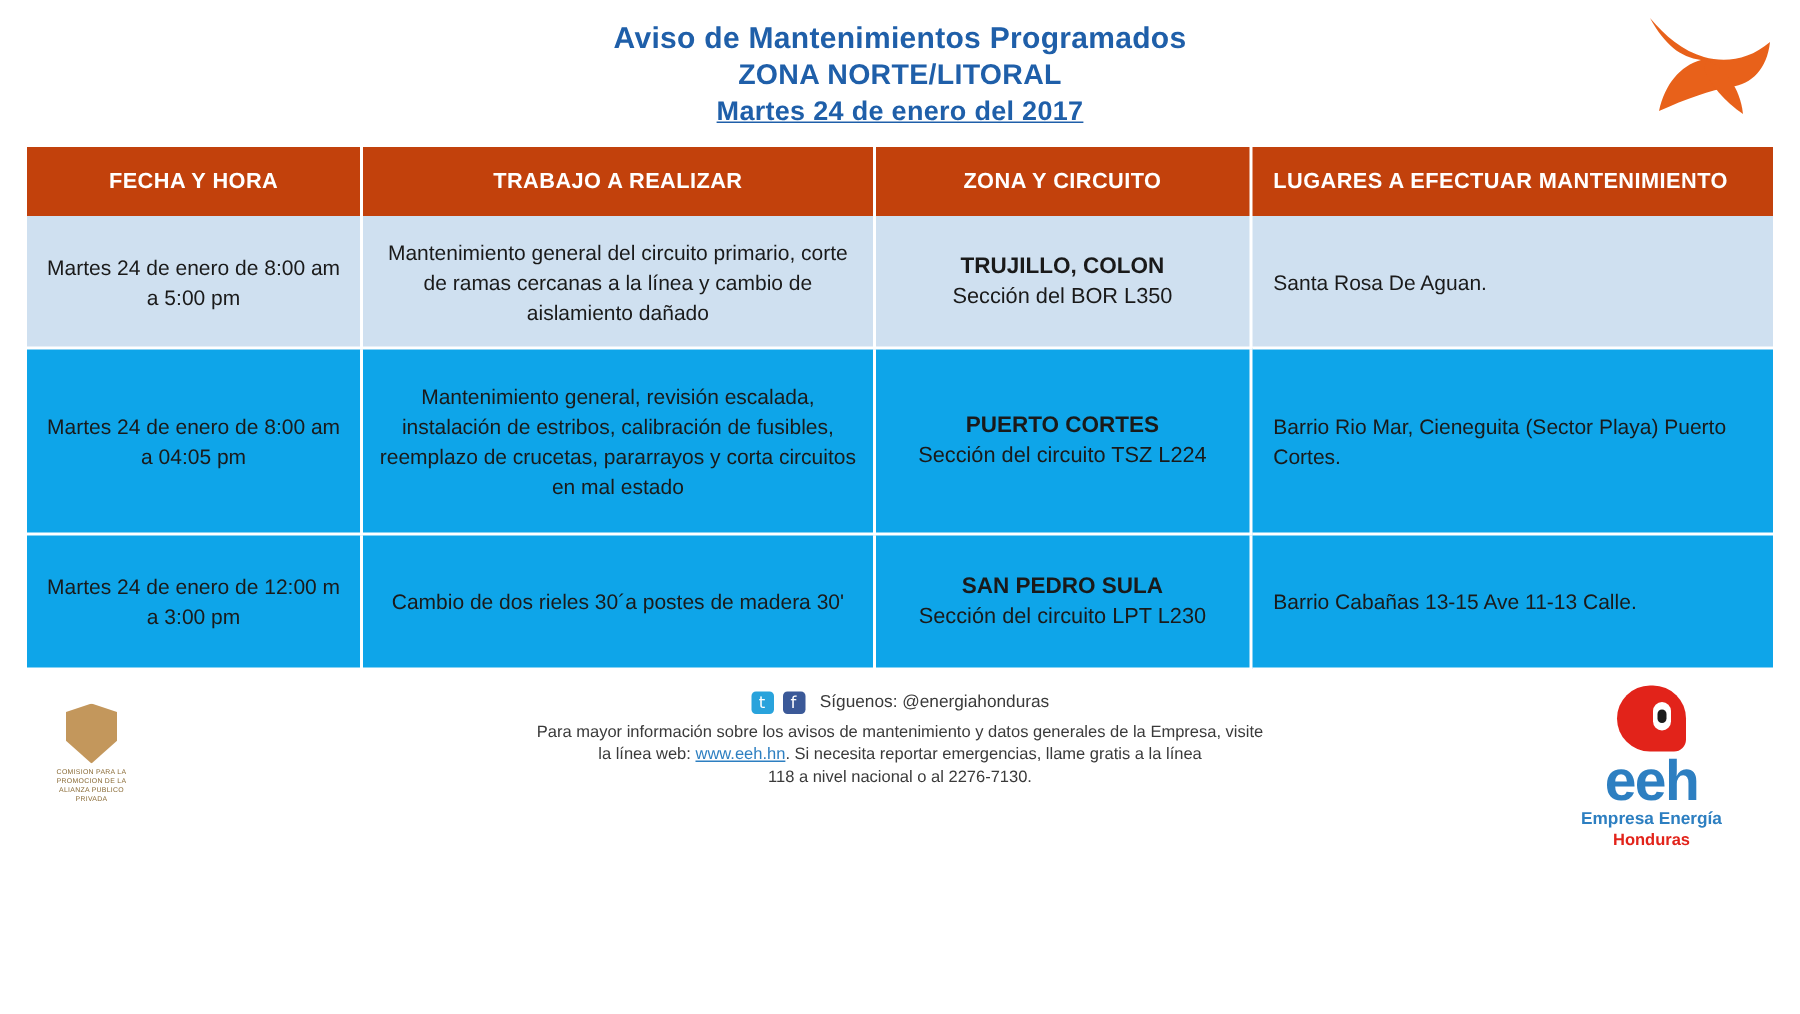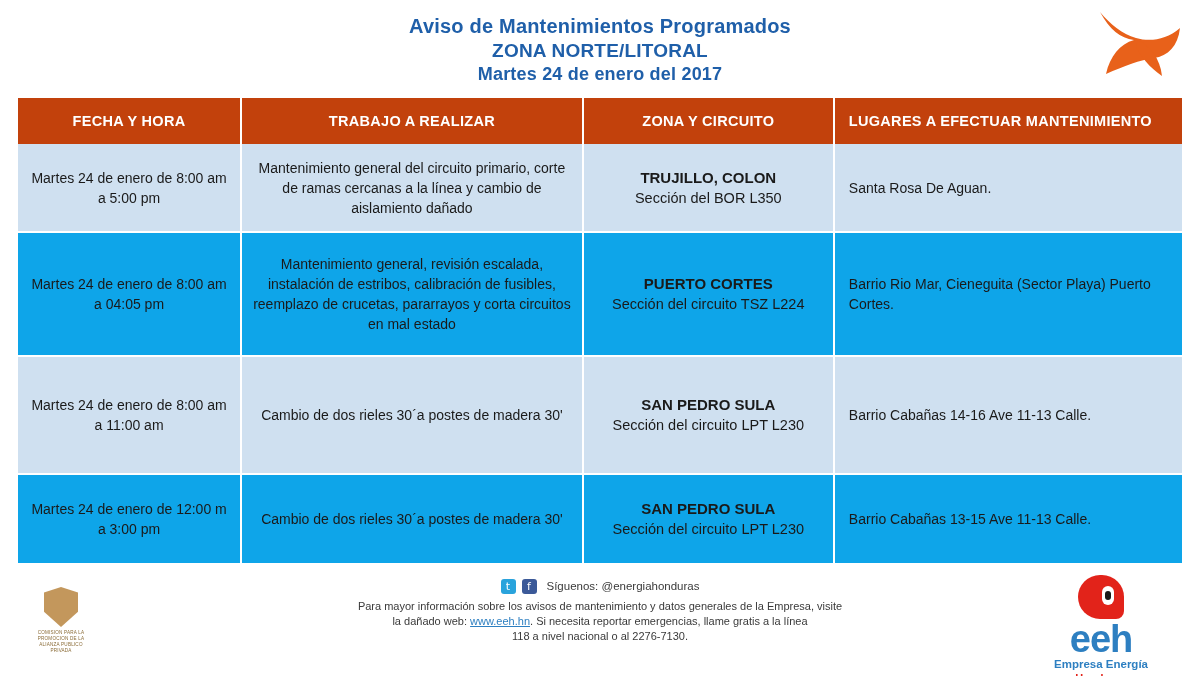--- a/index.html
+++ b/index.html
@@ -22,21 +22,21 @@
     padding-top: 14px;
     text-align: center;
   }
   .header .line {
     color: #1f5fa9;
     font-weight: bold;
     letter-spacing: .2px;
   }
   .header .l1 { font-size: 20px; line-height: 25px; }
   .header .l2 { font-size: 19px; line-height: 24px; }
-  .header .l3 { font-size: 18px; line-height: 23px; }
+  .header .l3 { font-size: 18px; line-height: 23px; text-decoration: underline; }
 
   .logo-bird {
     position: absolute;
     top: 6px; right: 18px;
     width: 92px; height: 80px;
   }
 
   
   .table {
     width: 1164px;
@@ -227,29 +227,20 @@
       </tr>
       <tr class="norm row-h2">
         <td class="col-a">Martes 24 de enero de 8:00 am a 04:05 pm</td>
         <td class="col-b">Mantenimiento general, revisión escalada, instalación de estribos, calibración de fusibles, reemplazo de crucetas, pararrayos y corta circuitos en mal estado</td>
         <td class="col-c">
           <span class="zona-name">PUERTO CORTES</span>
           <span class="zona-sec">Sección del circuito TSZ L224</span>
         </td>
         <td class="col-d">Barrio Rio Mar, Cieneguita (Sector Playa) Puerto Cortes.</td>
       </tr>
-      <tr class="alt row-h3">
-        <td class="col-a">Martes 24 de enero de 8:00 am a 11:00 am</td>
-        <td class="col-b">Cambio de dos rieles 30´a postes de madera 30'</td>
-        <td class="col-c">
-          <span class="zona-name">SAN PEDRO SULA</span>
-          <span class="zona-sec">Sección del circuito LPT L230</span>
-        </td>
-        <td class="col-d">Barrio Cabañas 14-16 Ave 11-13 Calle.</td>
-      </tr>
       <tr class="norm row-h4">
         <td class="col-a">Martes 24 de enero de 12:00 m a 3:00 pm</td>
         <td class="col-b">Cambio de dos rieles 30´a postes de madera 30'</td>
         <td class="col-c">
           <span class="zona-name">SAN PEDRO SULA</span>
           <span class="zona-sec">Sección del circuito LPT L230</span>
         </td>
         <td class="col-d">Barrio Cabañas 13-15 Ave 11-13 Calle.</td>
       </tr>
     </tbody>
@@ -267,21 +258,21 @@
         <span class="sq tw">
             <span class="glyph">t</span>
           </span>
         <span class="sq fb">
             <span class="glyph">f</span>
           </span>
         <span class="txt">Síguenos: @energiahonduras</span>
       </div>
       <div>Para mayor información sobre los avisos de mantenimiento y datos generales de la Empresa, visite</div>
       <div>
-        <span>la dañado web: </span><a href="#">www.eeh.hn</a><span>. Si necesita reportar emergencias, llame gratis a la línea</span>
+        <span>la línea web: </span><a href="#">www.eeh.hn</a><span>. Si necesita reportar emergencias, llame gratis a la línea</span>
       </div>
       <div>118 a nivel nacional o al 2276-7130.</div>
     </div>
 
     <div class="eeh">
       <div class="mark">
         <span class="red"></span>
         <span class="eye"></span>
         <span class="pupil"></span>
       </div>

